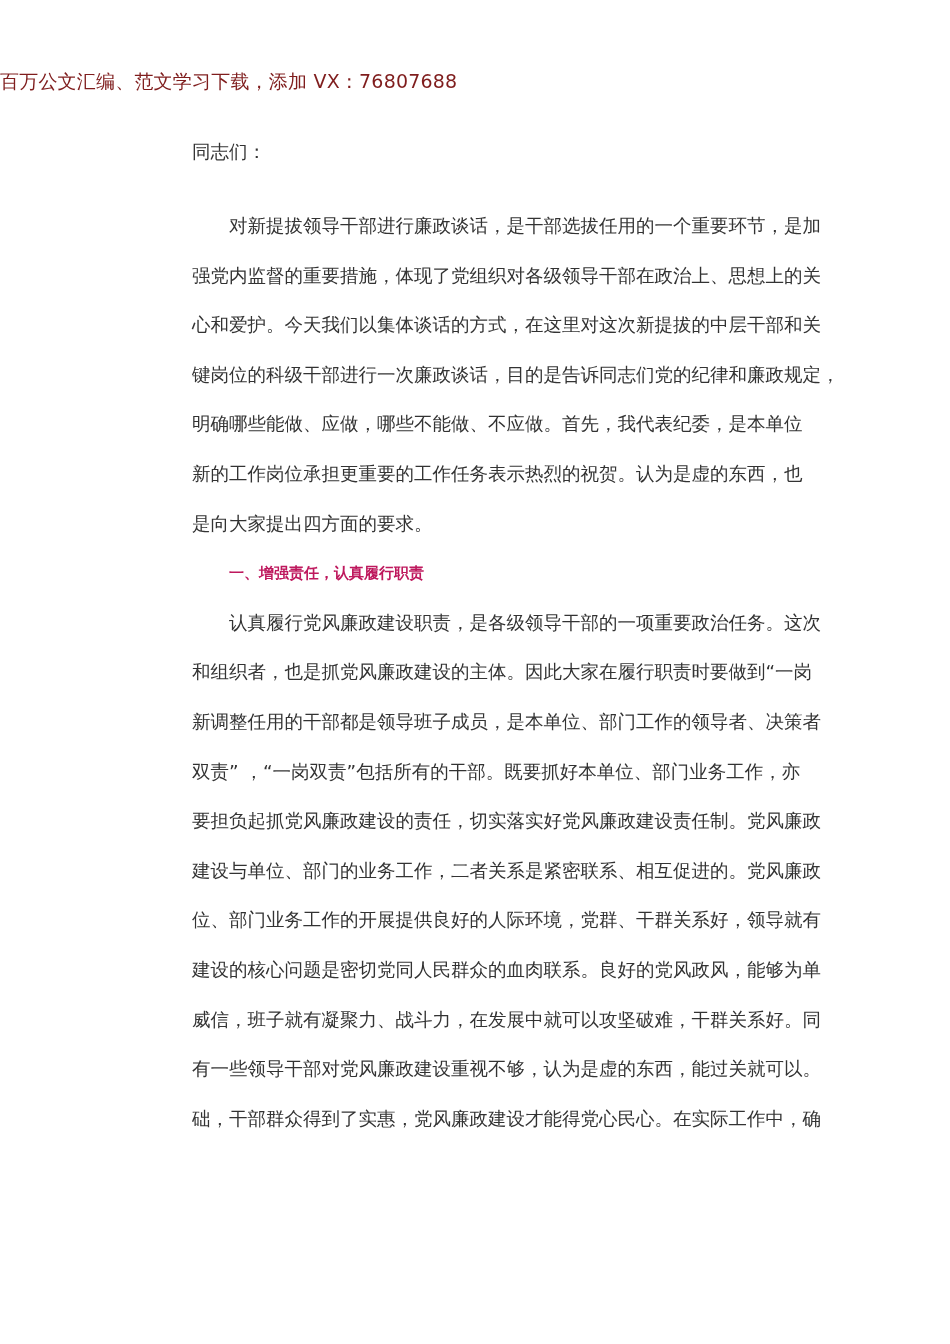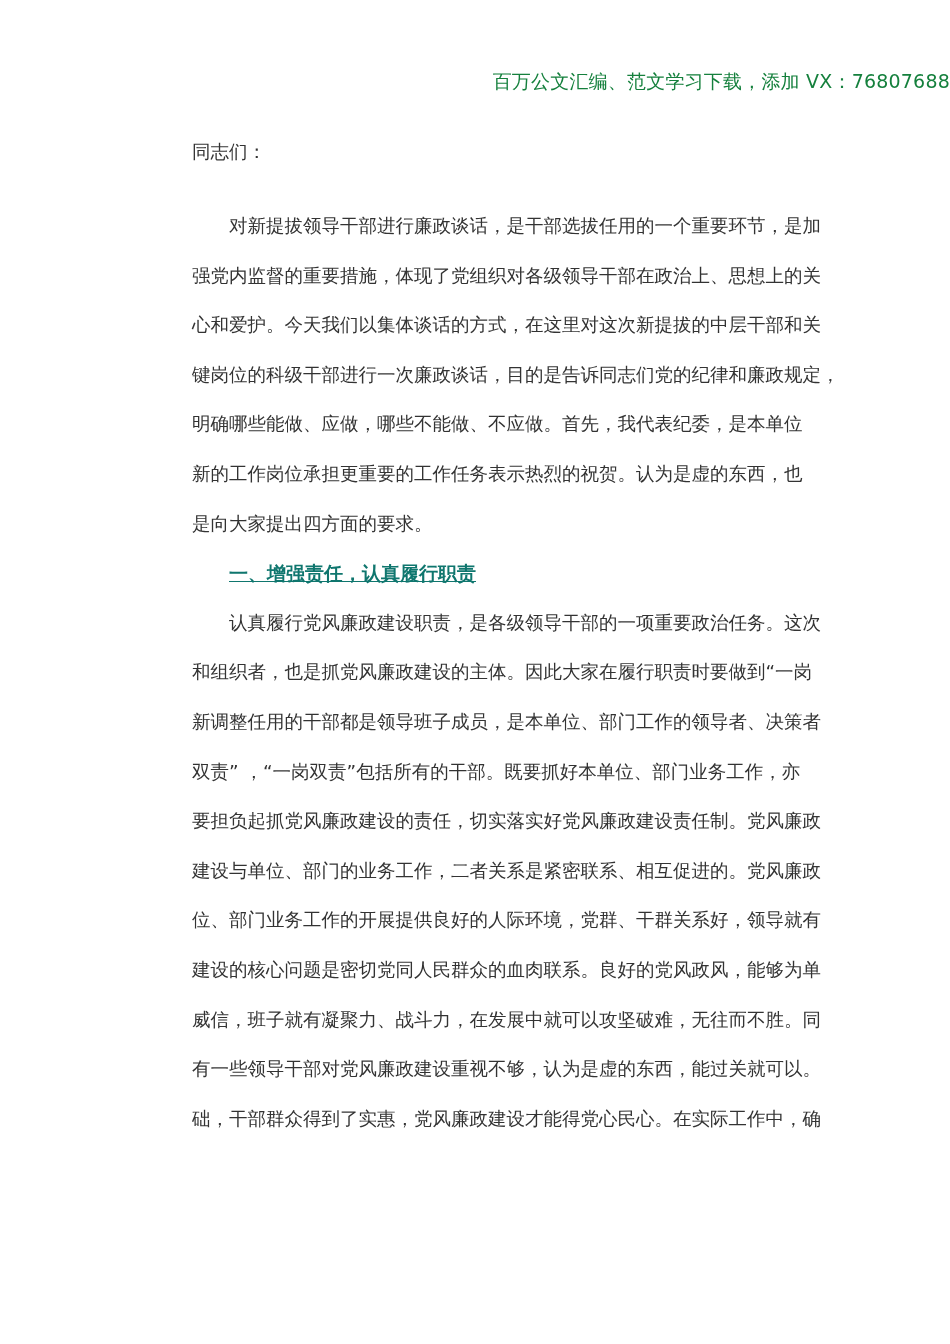--- a/index.html
+++ b/index.html
@@ -20,22 +20,22 @@
       top: 0;
       width: 950px;
       height: 1344px;
       background: #ffffff;
     }
     .banner {
       position: absolute;
       top: 66px;
       left: 0;
       width: 950px;
-      text-align: right;
-      color: #15803d;
+      text-align: left;
+      color: #7f1d1d;
       font-size: 19px;
       line-height: 30px;
       letter-spacing: 0.2px;
     }
     .body-text {
       position: absolute;
       left: 144px;
       top: 136px;
       width: 680px;
       color: #333333;
@@ -48,23 +48,22 @@
       white-space: nowrap;
     }
     .greeting {
       height: 74px;
     }
     .indent {
       padding-left: 37px;
     }
     .heading {
       font-weight: bold;
-      color: #0f766e;
-      font-size: 19px;
-      text-decoration: underline;
+      color: #be185d;
+      font-size: 15px;
     }
   </style>
 </head>
 <body>
 
 <div class="page">
 
   <div class="banner">百万公文汇编、范文学习下载，添加 VX：76807688</div>
 
   <div class="body-text">
@@ -85,19 +84,19 @@
 
     <div>
       <div class="line indent">认真履行党风廉政建设职责，是各级领导干部的一项重要政治任务。这次</div>
       <div class="line">和组织者，也是抓党风廉政建设的主体。因此大家在履行职责时要做到“一岗</div>
       <div class="line">新调整任用的干部都是领导班子成员，是本单位、部门工作的领导者、决策者</div>
       <div class="line">双责” ，“一岗双责”包括所有的干部。既要抓好本单位、部门业务工作，亦</div>
       <div class="line">要担负起抓党风廉政建设的责任，切实落实好党风廉政建设责任制。党风廉政</div>
       <div class="line">建设与单位、部门的业务工作，二者关系是紧密联系、相互促进的。党风廉政</div>
       <div class="line">位、部门业务工作的开展提供良好的人际环境，党群、干群关系好，领导就有</div>
       <div class="line">建设的核心问题是密切党同人民群众的血肉联系。良好的党风政风，能够为单</div>
-      <div class="line">威信，班子就有凝聚力、战斗力，在发展中就可以攻坚破难，无往而不胜。同</div>
+      <div class="line">威信，班子就有凝聚力、战斗力，在发展中就可以攻坚破难，干群关系好。同</div>
       <div class="line">有一些领导干部对党风廉政建设重视不够，认为是虚的东西，能过关就可以。</div>
       <div class="line">础，干部群众得到了实惠，党风廉政建设才能得党心民心。在实际工作中，确</div>
     </div>
 
   </div>
 </div>
 
 </body></html>

